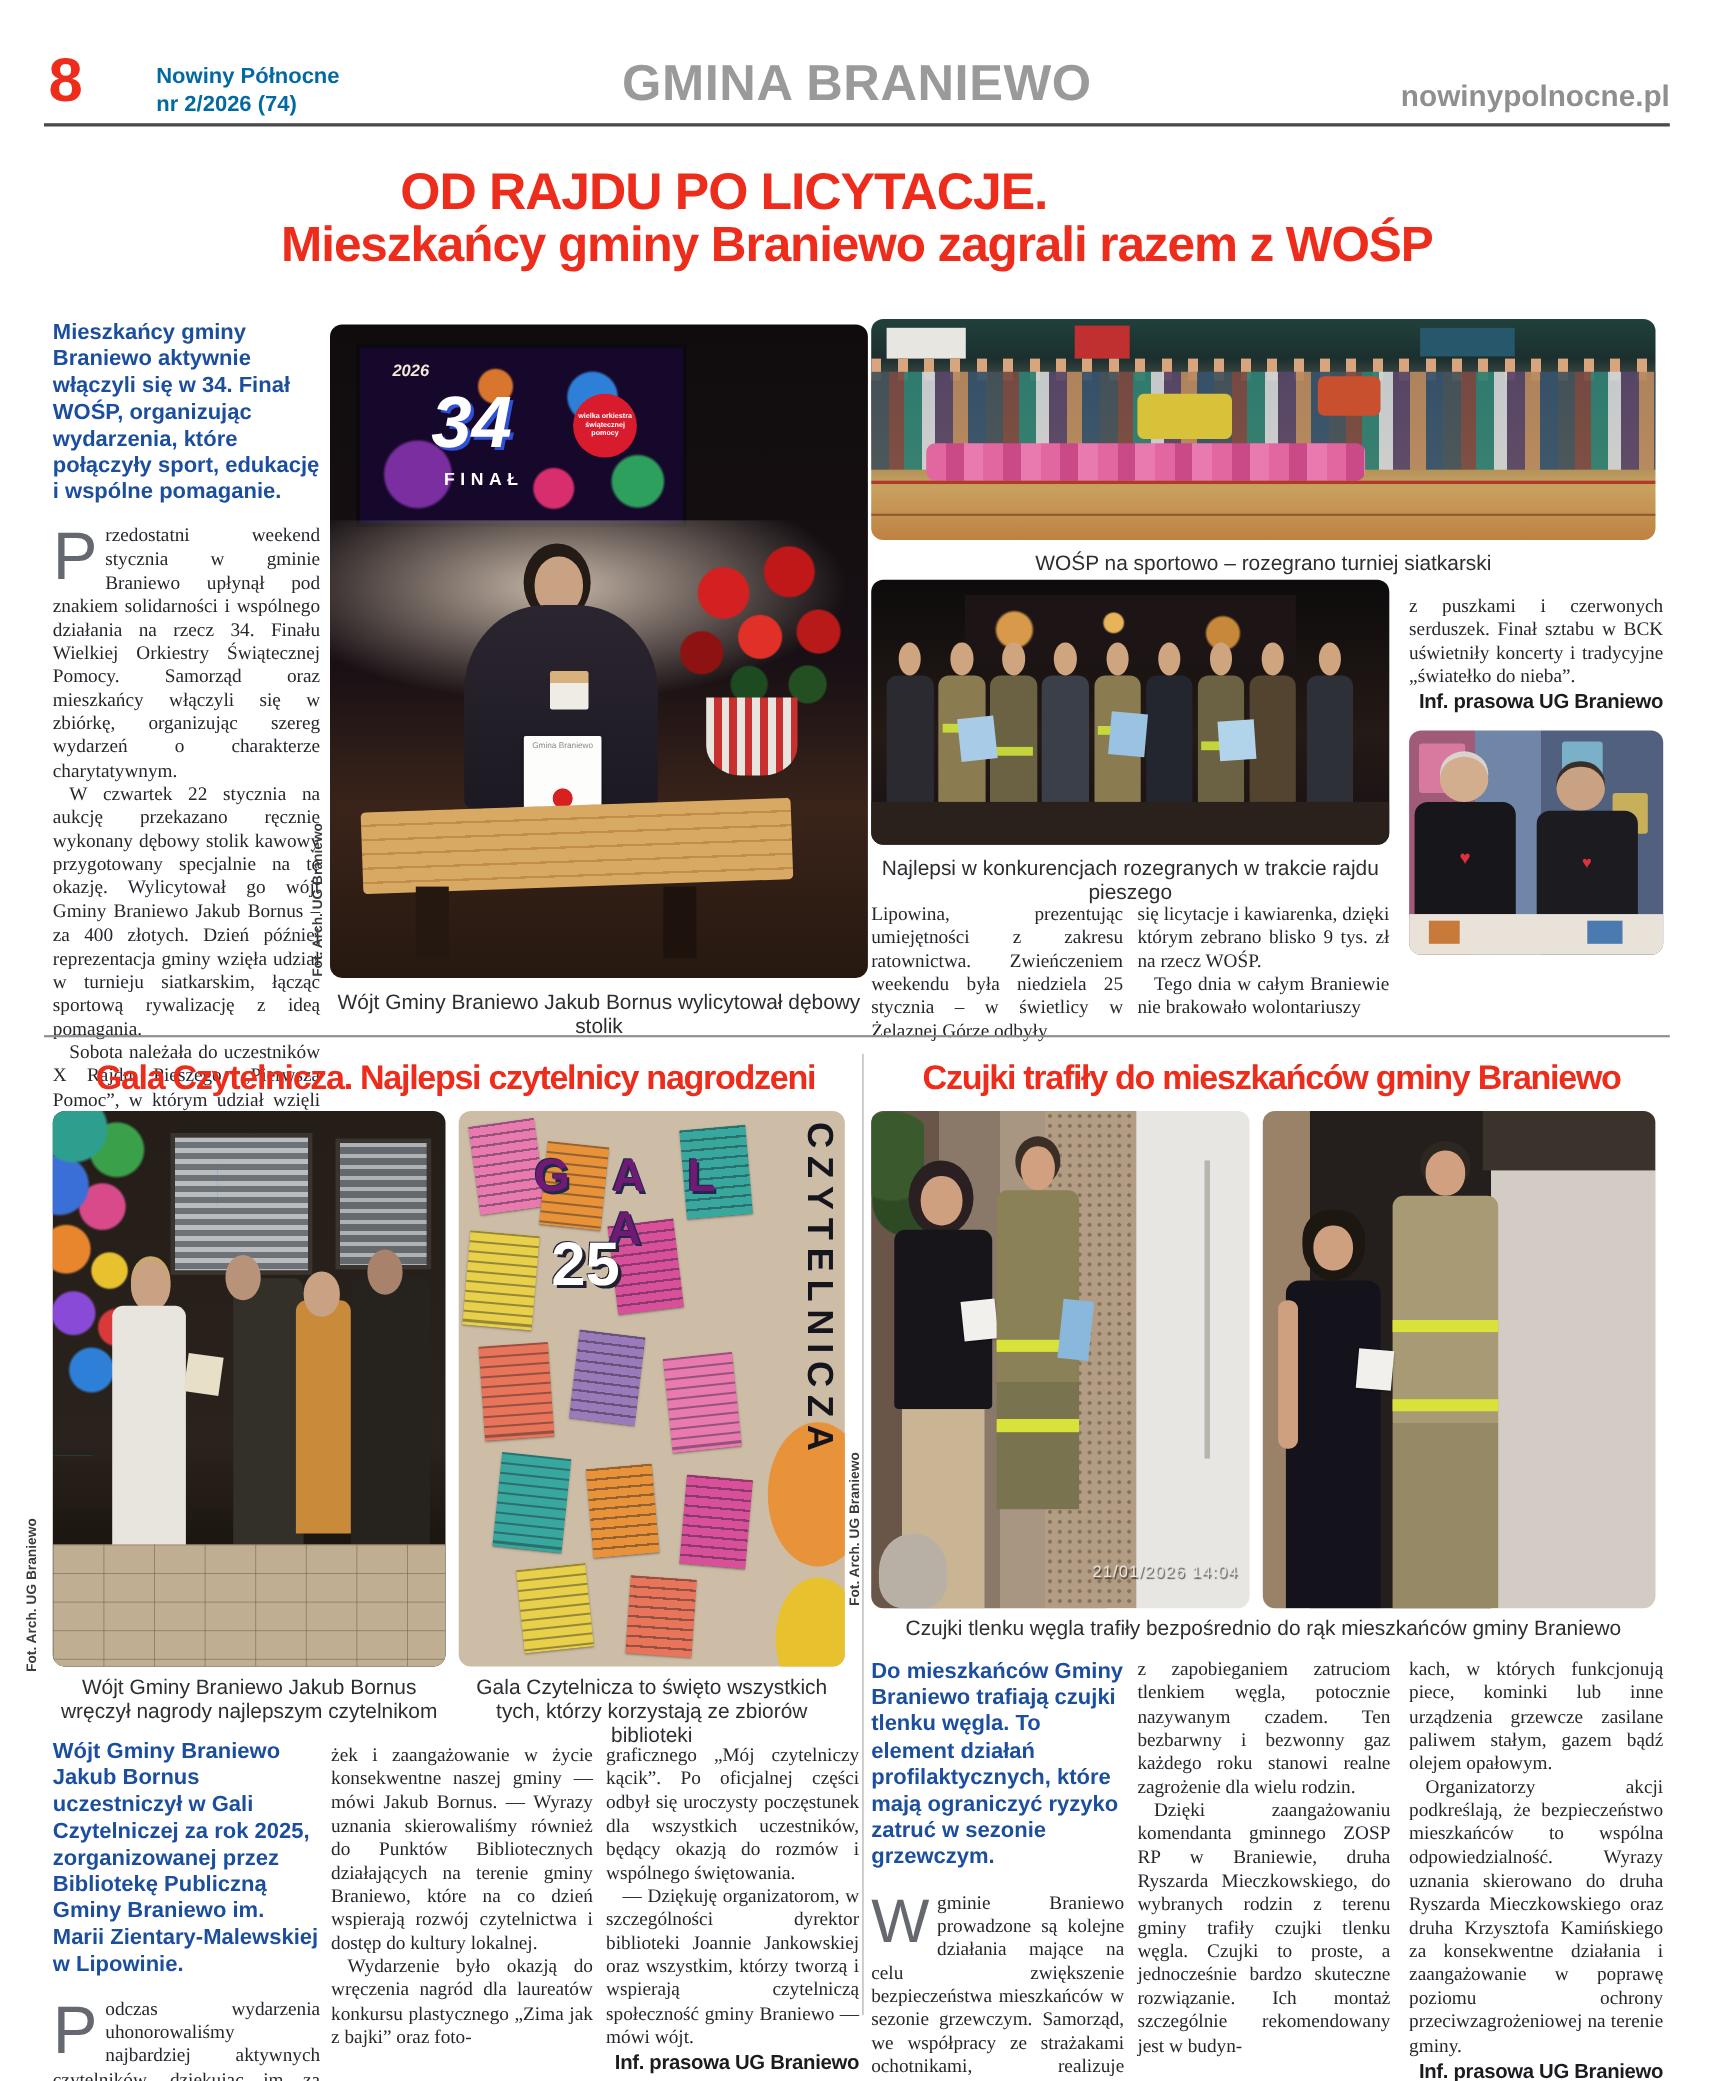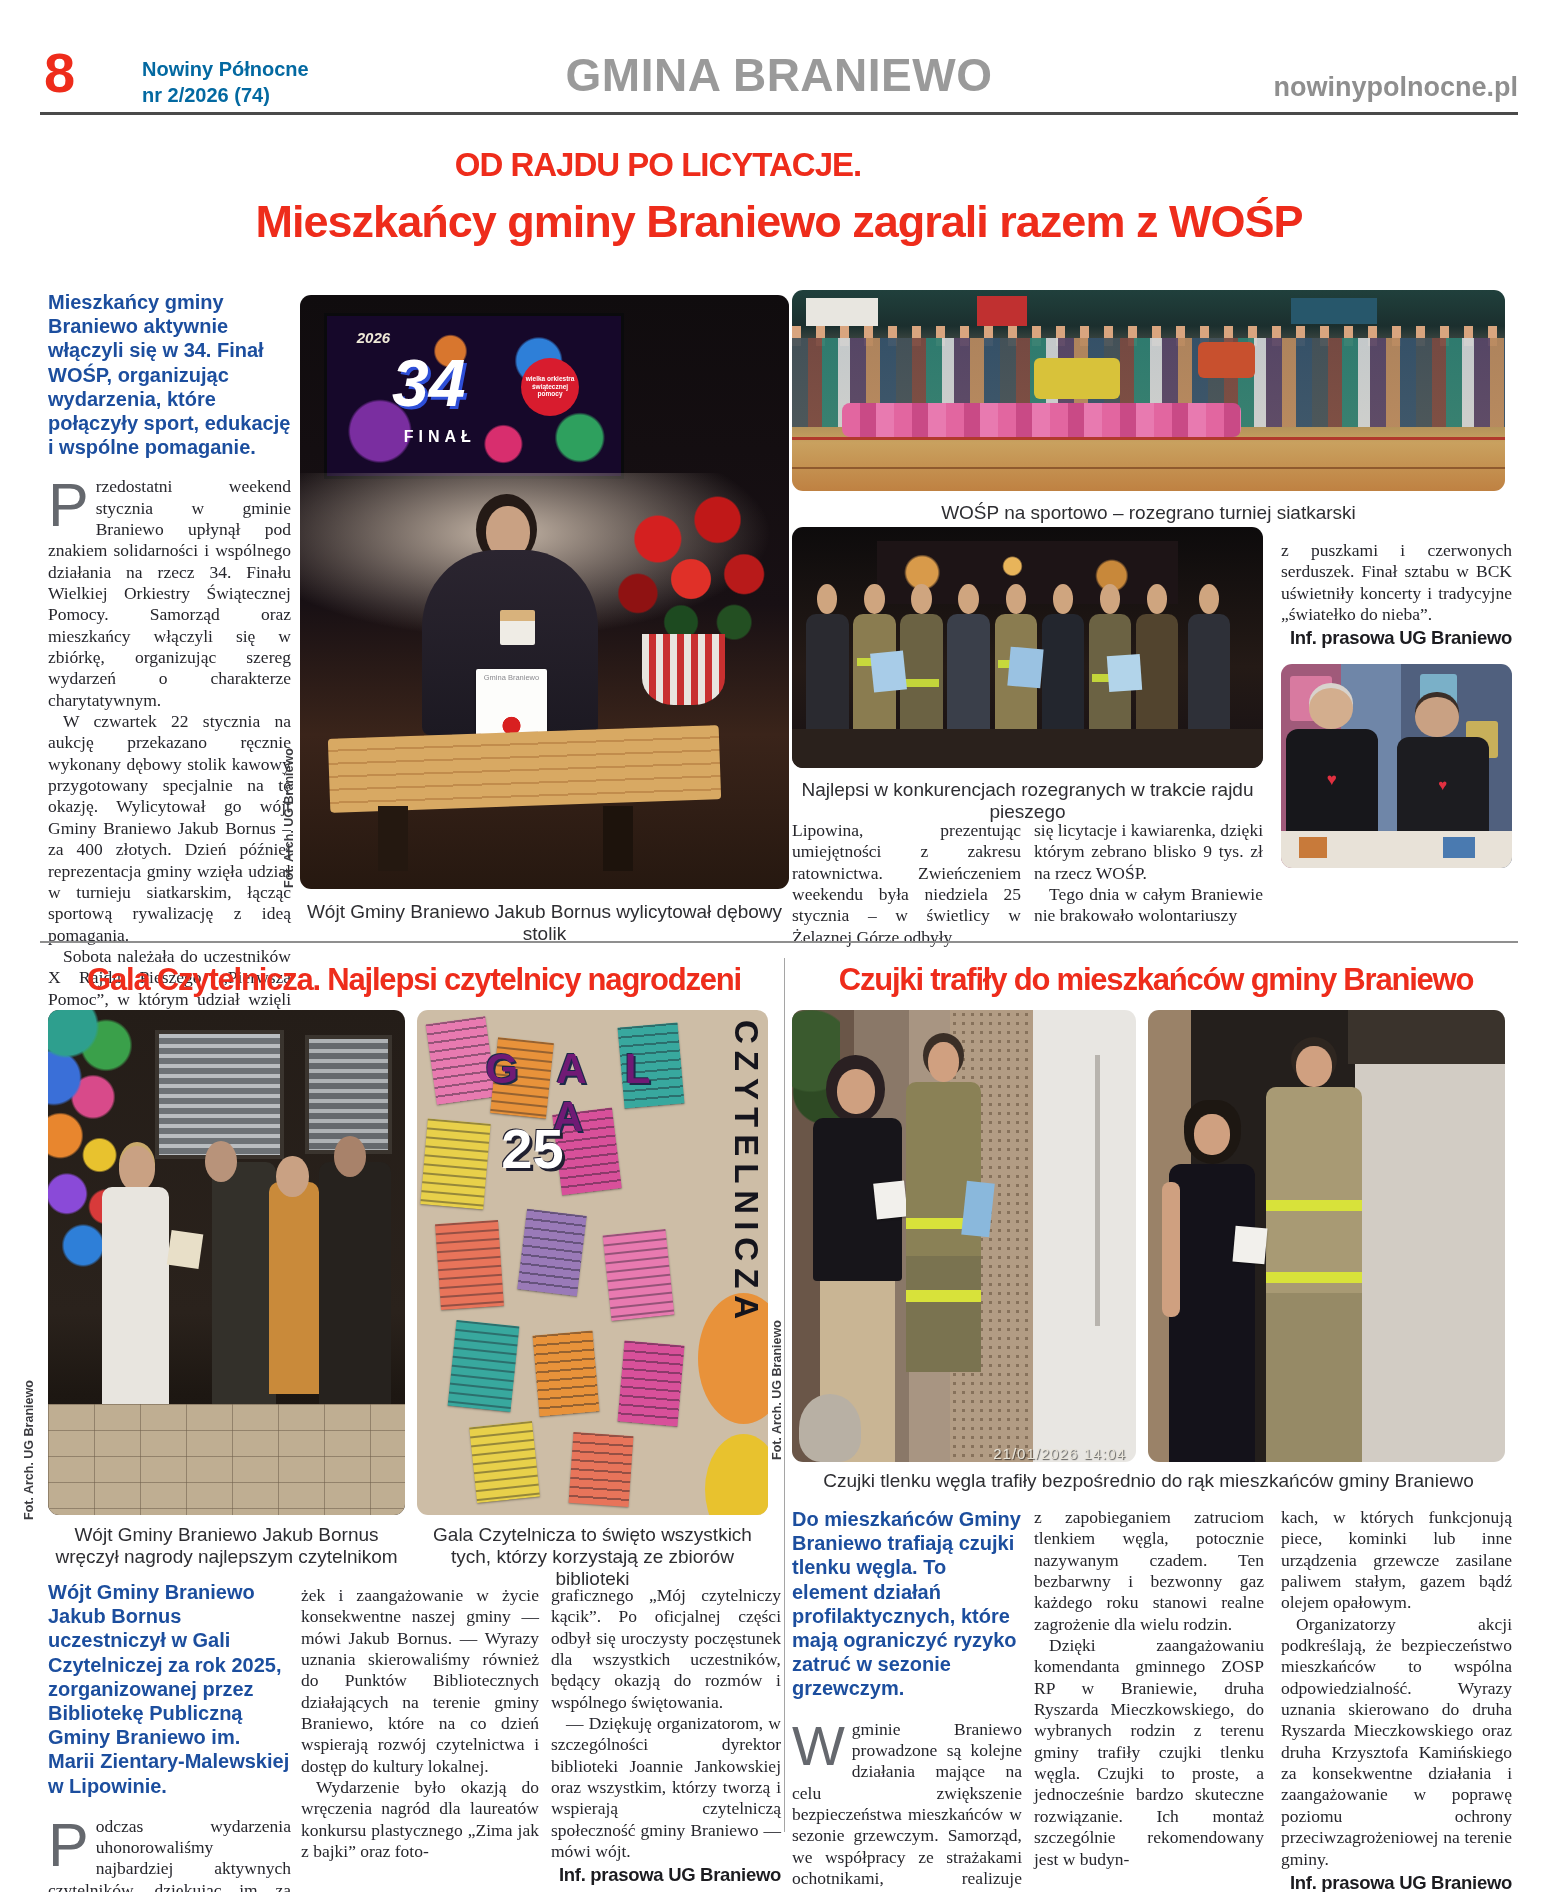--- a/index.html
+++ b/index.html
@@ -41,21 +41,21 @@
   <div class="abs" style="left:142px;top:56px;font-size:20px;font-weight:700;color:#0369a1;line-height:1.3;">
     <div>Nowiny Północne</div>
     <div>nr 2/2026 (74)</div>
   </div>
   <div class="abs" style="left:0;top:48px;width:1558px;text-align:center;font-size:46px;
        color:#9a9a9a;font-weight:700;letter-spacing:.5px;">GMINA BRANIEWO</div>
   <div class="abs" style="left:1080px;top:72px;width:438px;text-align:right;font-size:27px;
        font-weight:700;color:#8f8f8f;">nowinypolnocne.pl</div>
   <div class="rule" style="left:40px;top:112px;width:1478px;height:3px;"></div>
 
-  <div class="abs red-head" style="left:0;top:146px;width:1316px;font-size:33px;">OD RAJDU PO LICYTACJE.</div>
+  <div class="abs red-head" style="left:0;top:146px;width:1316px;font-size:47px;">OD RAJDU PO LICYTACJE.</div>
   <div class="abs red-head" style="left:0;top:196px;width:1558px;font-size:45px;">Mieszkańcy gminy Braniewo zagrali razem z WOŚP</div>
 
   <div class="abs" style="left:48px;top:290px;width:243px;">
     <div class="lead">Mieszkańcy gminy Braniewo aktywnie włączyli się w 34. Finał WOŚP, organizując wydarzenia, które połączyły sport, edukację i wspólne pomaganie.</div>
     <div class="serif" style="margin-top:17px;">
       <p><span class="dropcap">P</span><span>rzedostatni weekend stycznia w gminie Braniewo upłynął pod znakiem solidarności i wspólnego działania na rzecz 34. Finału Wielkiej Orkiestry Świątecznej Pomocy. Samorząd oraz mieszkańcy włączyli się w zbiórkę, organizując szereg wydarzeń o charakterze charytatywnym.</span></p>
       <p class="ind">W czwartek 22 stycznia na aukcję przekazano ręcznie wykonany dębowy stolik kawowy przygotowany specjalnie na tę okazję. Wylicytował go wójt Gminy Braniewo Jakub Bornus – za 400 złotych. Dzień później reprezentacja gminy wzięła udział w turnieju siatkarskim, łącząc sportową rywalizację z ideą pomagania.</p>
       <p class="ind">Sobota należała do uczestników X Rajdu Pieszego „Pierwsza Pomoc”, w którym udział wzięli druhowie MDP i OSP</p>
     </div>
   </div>
@@ -318,21 +318,21 @@
     <div style="left:24%;top:38%;width:9%;height:8%;background:#f2f0ec;transform:rotate(-6deg);
          box-shadow:0 1px 2px rgba(0,0,0,.4);"></div>
     <div style="left:38%;top:5%;width:12%;height:10%;border-radius:50%;background:#3a2e26;"></div>
     <div style="left:39.5%;top:7%;width:9%;height:9%;border-radius:48%;background:#d0a080;"></div>
     <div style="left:33%;top:16%;width:22%;height:64%;border-radius:10px 10px 0 0;
          background:linear-gradient(180deg,#8a8156 0 60%,#7a7350 60% 100%);"></div>
     <div style="left:33%;top:46%;width:22%;height:2.5%;background:#d8e23a;"></div>
     <div style="left:33%;top:62%;width:22%;height:2.5%;background:#d8e23a;"></div>
     <div style="left:50%;top:38%;width:8%;height:12%;background:#8ab8dc;transform:rotate(6deg);"></div>
     <div style="left:2%;bottom:0;width:18%;height:15%;border-radius:50% 50% 35% 35%;background:#b8b0a4;"></div>
-    <div style="right:10px;bottom:0;color:#e9e5da;font-size:15px;letter-spacing:1px;
+    <div style="right:10px;bottom:24px;color:#e9e5da;font-size:15px;letter-spacing:1px;
          text-shadow:1px 1px 1px rgba(0,0,0,.6);margin-top:48px;">21/01/2026 14:04</div>
   </div>
 
   <div class="photo" style="left:1148px;top:1010px;width:357px;height:452px;
        background:linear-gradient(90deg,#9a8268 0 12%,#241f1c 12% 58%,#d2ccc4 58% 100%);">
     <div style="right:0;top:0;width:44%;height:12%;background:#3a332c;"></div>
     <div style="left:40%;top:6%;width:13%;height:10%;border-radius:50%;background:#2e2620;"></div>
     <div style="left:41.5%;top:8%;width:10%;height:9%;border-radius:48%;background:#d0a080;"></div>
     <div style="left:33%;top:17%;width:27%;height:83%;border-radius:10px 10px 0 0;
          background:linear-gradient(180deg,#a89a74 0 55%,#968a66 55% 100%);"></div>

